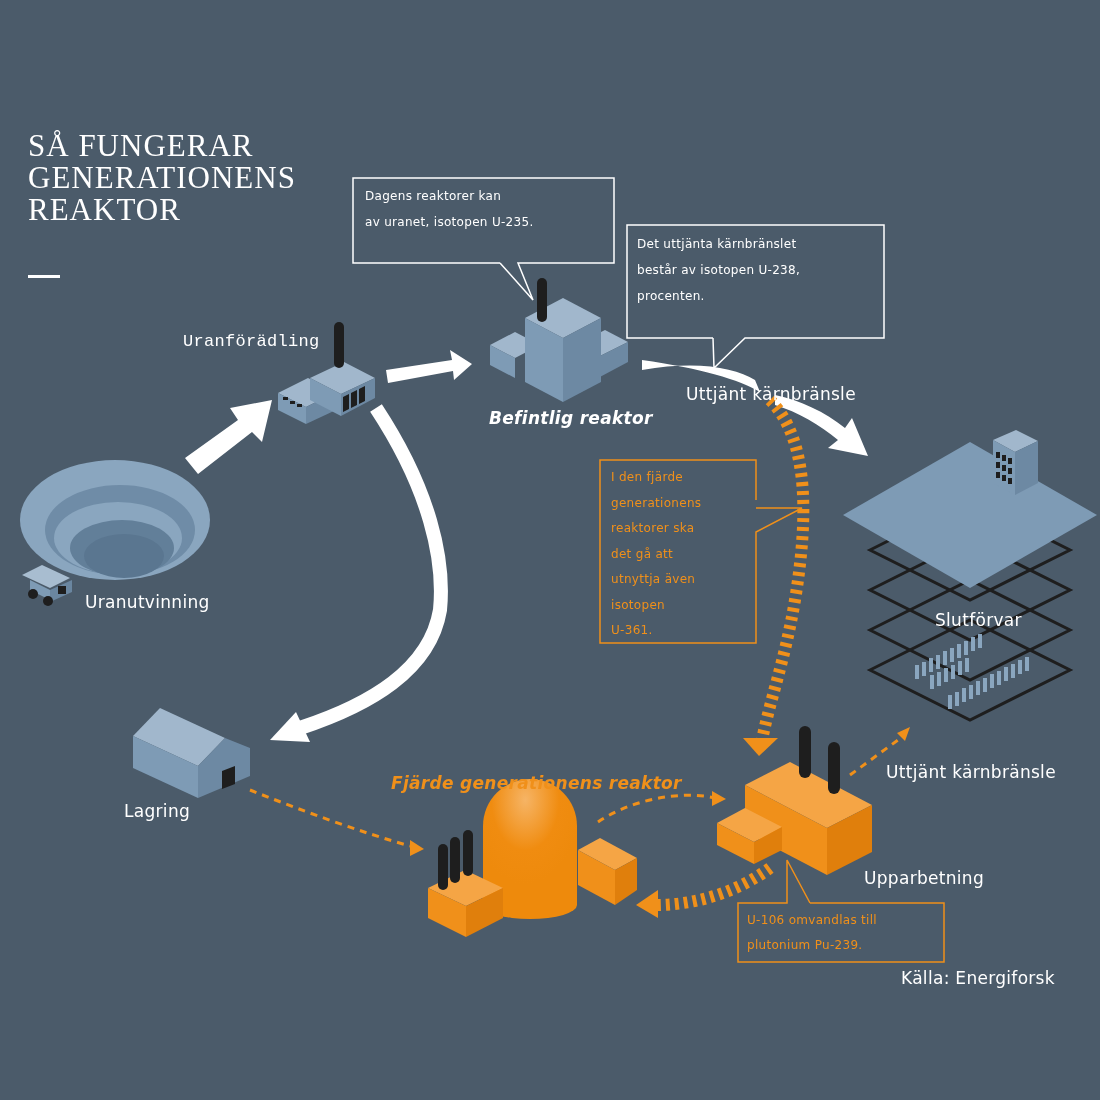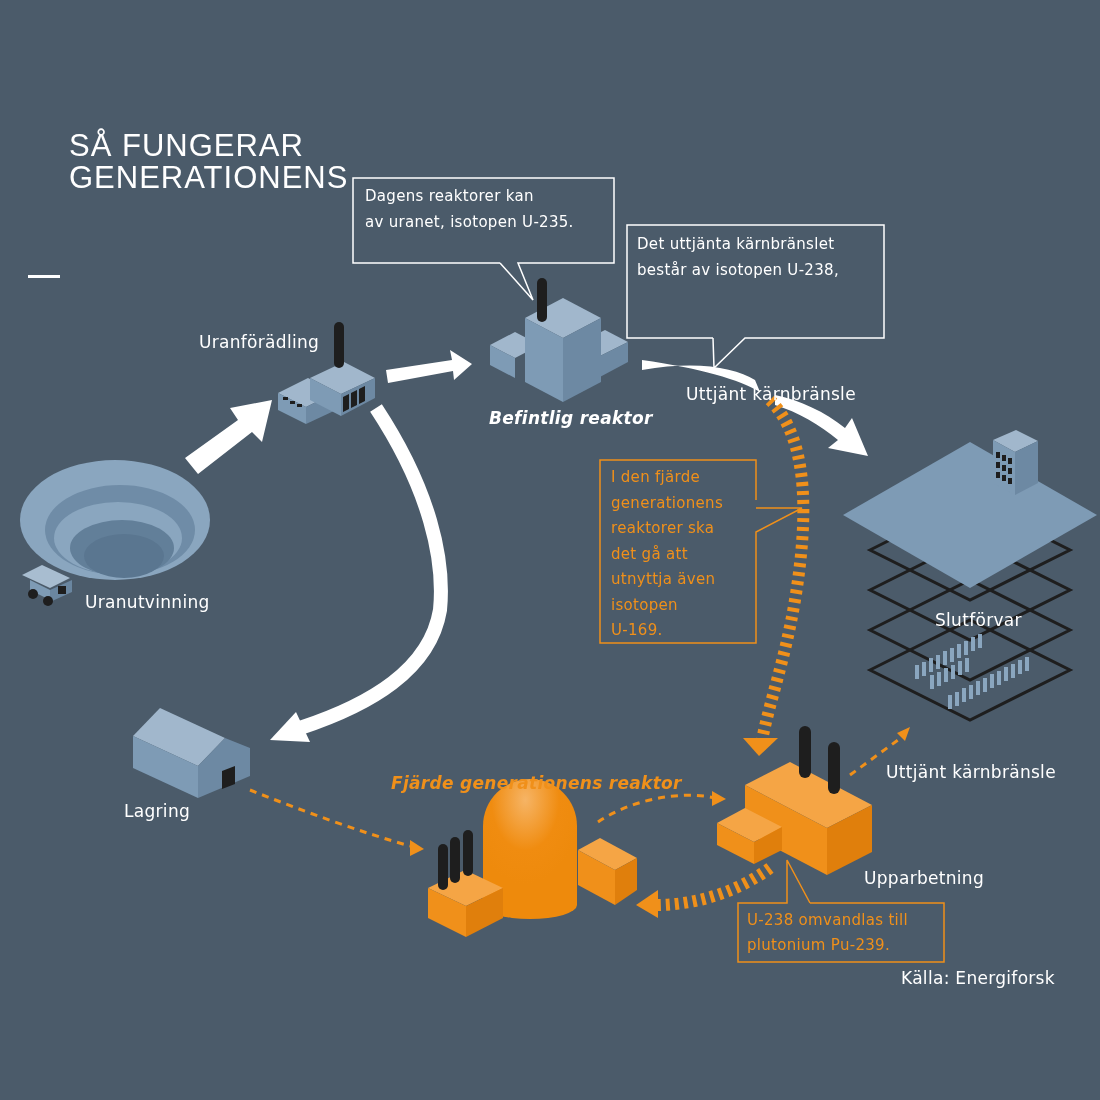--- a/index.html
+++ b/index.html
@@ -1,26 +1,26 @@
 <!DOCTYPE html>
 <html><head>
 <meta charset="utf-8">
 <style>
   html, body { margin:0; padding:0; }
   body { width:1100px; height:1100px; background:#4b5b6a; position:relative; overflow:hidden;
          font-family:"DejaVu Sans", sans-serif; }
   #art { position:absolute; left:0; top:0; }
   .title { position:absolute; left:28px; top:130px; color:#fff; font-size:31px; line-height:32px;
-           letter-spacing:1px; font-family:Liberation Sans, sans-serif;margin-left:41px; }
+           letter-spacing:1px; font-family:Liberation Serif, serif; }
   .title div { white-space:nowrap; }
   .title-rule { position:absolute; left:28px; top:275px; width:32px; height:3px; background:#fff; }
   .lbl { position:absolute; color:#fff; font-size:17px; white-space:nowrap; letter-spacing:0.3px; }
   .lbl.bold { font-weight:bold;font-style:italic; }
   .lbl.orange { color:#f0901a; }
-  .callout { position:absolute; color:#fff; font-size:15px; line-height:26px; letter-spacing:0.3px; }
+  .callout { position:absolute; color:#fff; font-size:12px; line-height:26px; letter-spacing:0.3px; }
   .callout div { white-space:nowrap; }
   .callout.orange { color:#f0901a; }
 </style>
 </head>
 <body>
 
 <svg id="art" width="1100" height="1100" viewBox="0 0 1100 1100">
   <defs>
     <radialGradient id="domeGrad" cx="0.45" cy="0.15" r="0.6">
       <stop offset="0" stop-color="#f6b465"></stop>
@@ -205,47 +205,49 @@
     <polyline points="756,500 756,460 600,460 600,643 756,643 756,532 802,508 756,508"></polyline>
   </g>
   <g fill="none" stroke="#f0901a" stroke-width="1.5">
     <polyline points="810,903 944,903 944,962 738,962 738,903 787,903 787,860 810,903"></polyline>
   </g>
 </svg>
 
 <div class="title">
   <div>SÅ FUNGERAR</div>
   <div>GENERATIONENS</div>
+  <div>REAKTOR</div>
 </div>
 <div class="title-rule"></div>
 
-<div class="lbl" style="left:199px; top:332px;">Uranförädling</div>
+<div class="lbl" style="left:183px; top:332px;font-family:Liberation Mono, monospace;">Uranförädling</div>
 <div class="lbl bold" style="left:489px; top:408px;">Befintlig reaktor</div>
 <div class="lbl" style="left:686px; top:384px;">Uttjänt kärnbränsle</div>
 <div class="lbl" style="left:85px; top:592px;">Uranutvinning</div>
 <div class="lbl" style="left:935px; top:598px;margin-top:12px;">Slutförvar</div>
 <div class="lbl" style="left:124px; top:801px;">Lagring</div>
 <div class="lbl bold orange" style="left:391px; top:773px;">Fjärde generationens reaktor</div>
 <div class="lbl" style="left:886px; top:762px;">Uttjänt kärnbränsle</div>
 <div class="lbl" style="left:864px; top:868px;text-align:right;">Upparbetning</div>
 <div class="lbl" style="left:901px; top:968px;text-align:center;">Källa: Energiforsk</div>
 
 <div class="callout" style="left:365px; top:183px;">
   <div>Dagens reaktorer kan</div>
   <div>av uranet, isotopen U-235.</div>
 </div>
 <div class="callout" style="left:637px; top:231px;">
   <div>Det uttjänta kärnbränslet</div>
   <div>består av isotopen U-238,</div>
+  <div>procenten.</div>
 </div>
 <div class="callout orange" style="left:611px; top:465px; line-height:25.5px;">
   <div>I den fjärde</div>
   <div>generationens</div>
   <div>reaktorer ska</div>
   <div>det gå att</div>
   <div>utnyttja även</div>
   <div>isotopen</div>
-  <div>U-169.</div>
+  <div>U-361.</div>
 </div>
 <div class="callout orange" style="left:747px; top:908px; line-height:25px;">
-  <div>U-238 omvandlas till</div>
+  <div>U-106 omvandlas till</div>
   <div>plutonium Pu-239.</div>
 </div>
 
 </body></html>

